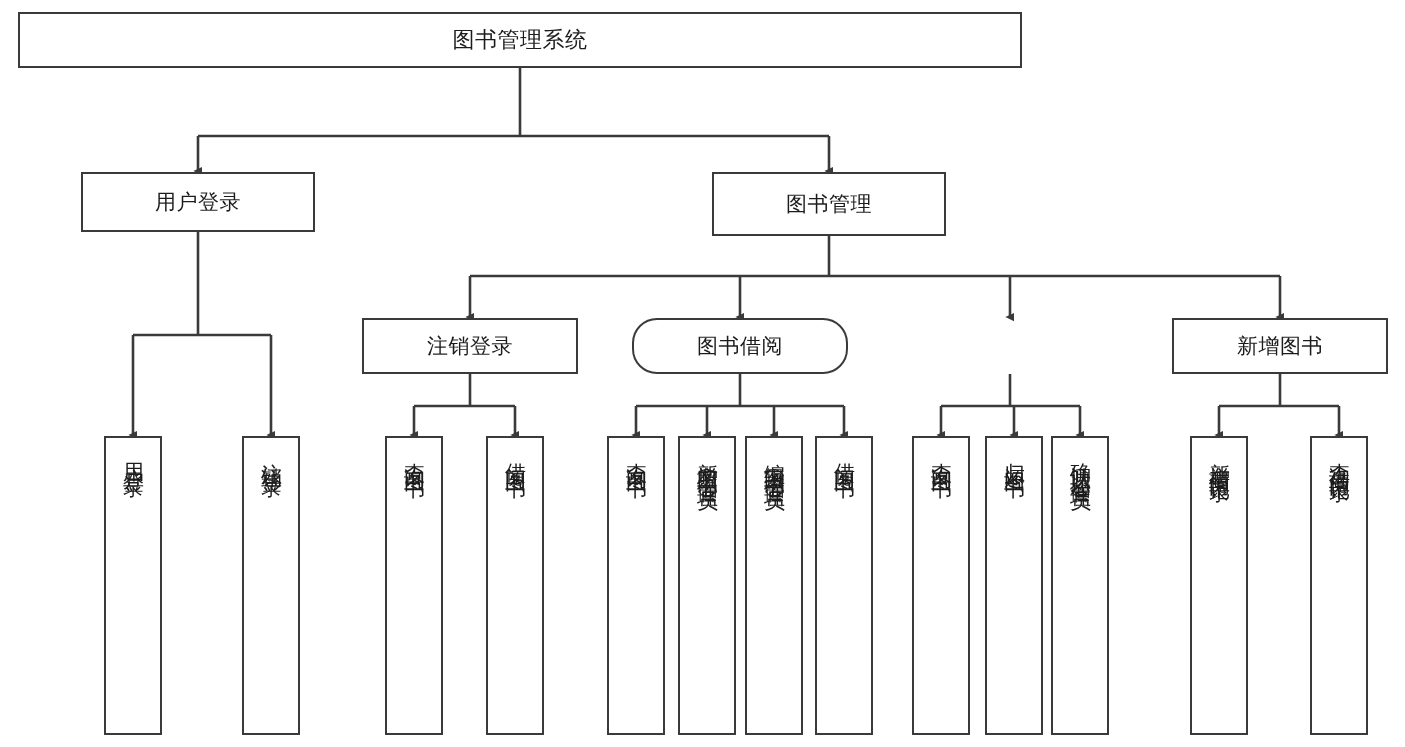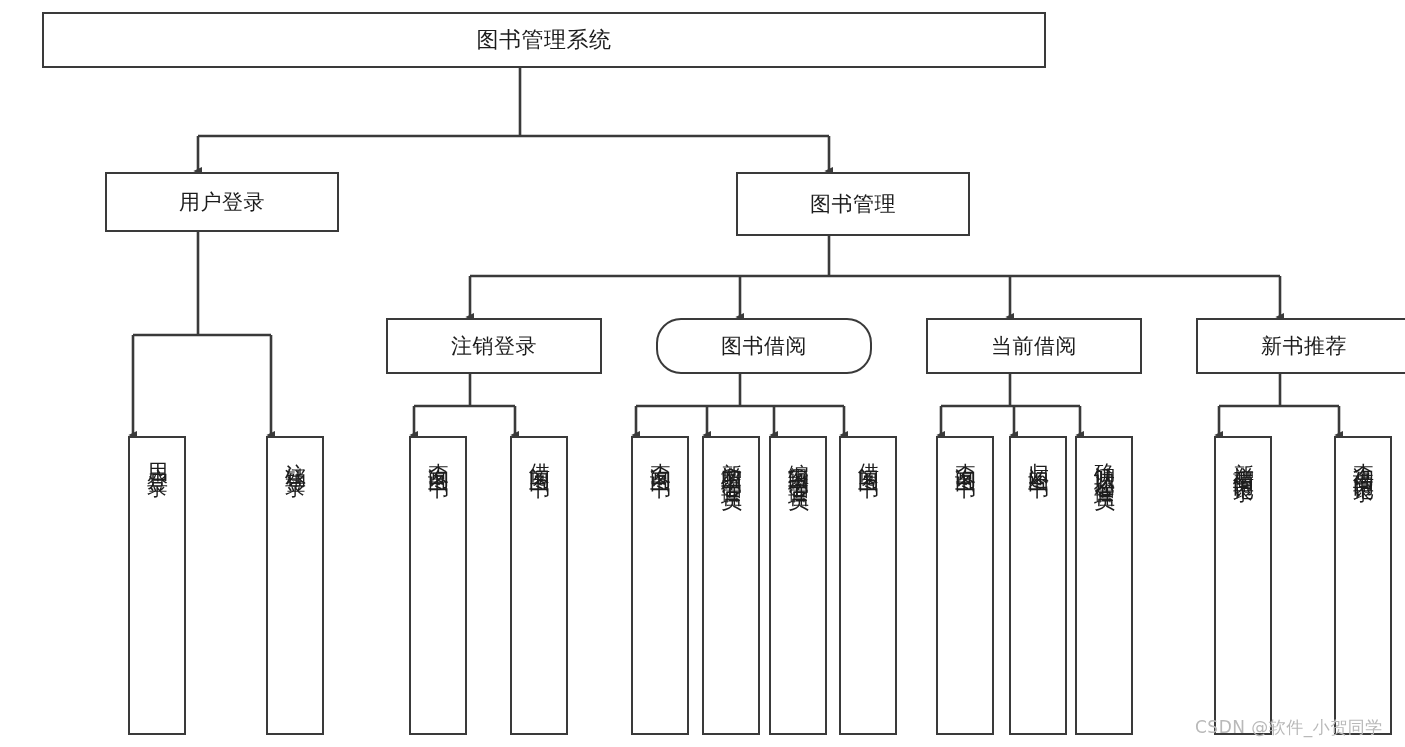--- a/index.html
+++ b/index.html
@@ -29,21 +29,20 @@
   .node {
     position: absolute;
     box-sizing: border-box;
     border: 2px solid #3a3a3a;
     background: #ffffff;
     display: flex;
     align-items: center;
     justify-content: center;
     color: #1c1c1c;
     text-align: center;
-    margin-left: 24px;
   }
   .node-label {
     display: block;
     line-height: 1.18;
     letter-spacing: 0.5px;
   }
   
   .node.h .node-label {
     font-size: 21px;
     writing-mode: horizontal-tb;
@@ -132,25 +131,22 @@
   <div class="node h level2" style="left: 712px; top: 172px; width: 234px; height: 64px;">
     <span class="node-label">图书管理</span>
   </div>
 
   <div class="node h level3" style="left: 362px; top: 318px; width: 216px; height: 56px;">
     <span class="node-label">注销登录</span>
   </div>
   <div class="node h level3" style="left: 632px; top: 318px; width: 216px; height: 56px; border-radius: 25px;">
     <span class="node-label">图书借阅</span>
   </div>
-  <div class="node h level3" style="left: 902px; top: 318px; width: 216px; height: 56px;">
-    <span class="node-label">当前借阅</span>
-  </div>
   <div class="node h level3" style="left: 1172px; top: 318px; width: 216px; height: 56px;">
-    <span class="node-label">新书推荐</span>
+    <span class="node-label">新增图书</span>
   </div>
 
   <div class="node v" style="left: 104px; top: 436px; width: 58px; height: 299px;">
     <span class="node-label">用户登录</span>
   </div>
   <div class="node v" style="left: 242px; top: 436px; width: 58px; height: 299px;">
     <span class="node-label">注销登录</span>
   </div>
   <div class="node v" style="left: 385px; top: 436px; width: 58px; height: 299px;">
     <span class="node-label">查询图书</span>
@@ -179,15 +175,14 @@
   <div class="node v tall" style="left: 1051px; top: 436px; width: 58px; height: 299px;">
     <span class="node-label">确认归还（管理员）</span>
   </div>
   <div class="node v tall" style="left: 1190px; top: 436px; width: 58px; height: 299px;">
     <span class="node-label">新增借阅记录</span>
   </div>
   <div class="node v tall" style="left: 1310px; top: 436px; width: 58px; height: 299px;">
     <span class="node-label">查询借阅记录</span>
   </div>
 
-  <div class="watermark" style="left: 1195px; top: 716px; color: rgb(185, 185, 185);">CSDN @软件_小贺同学</div>
 
 </div>
 
 </body></html>

